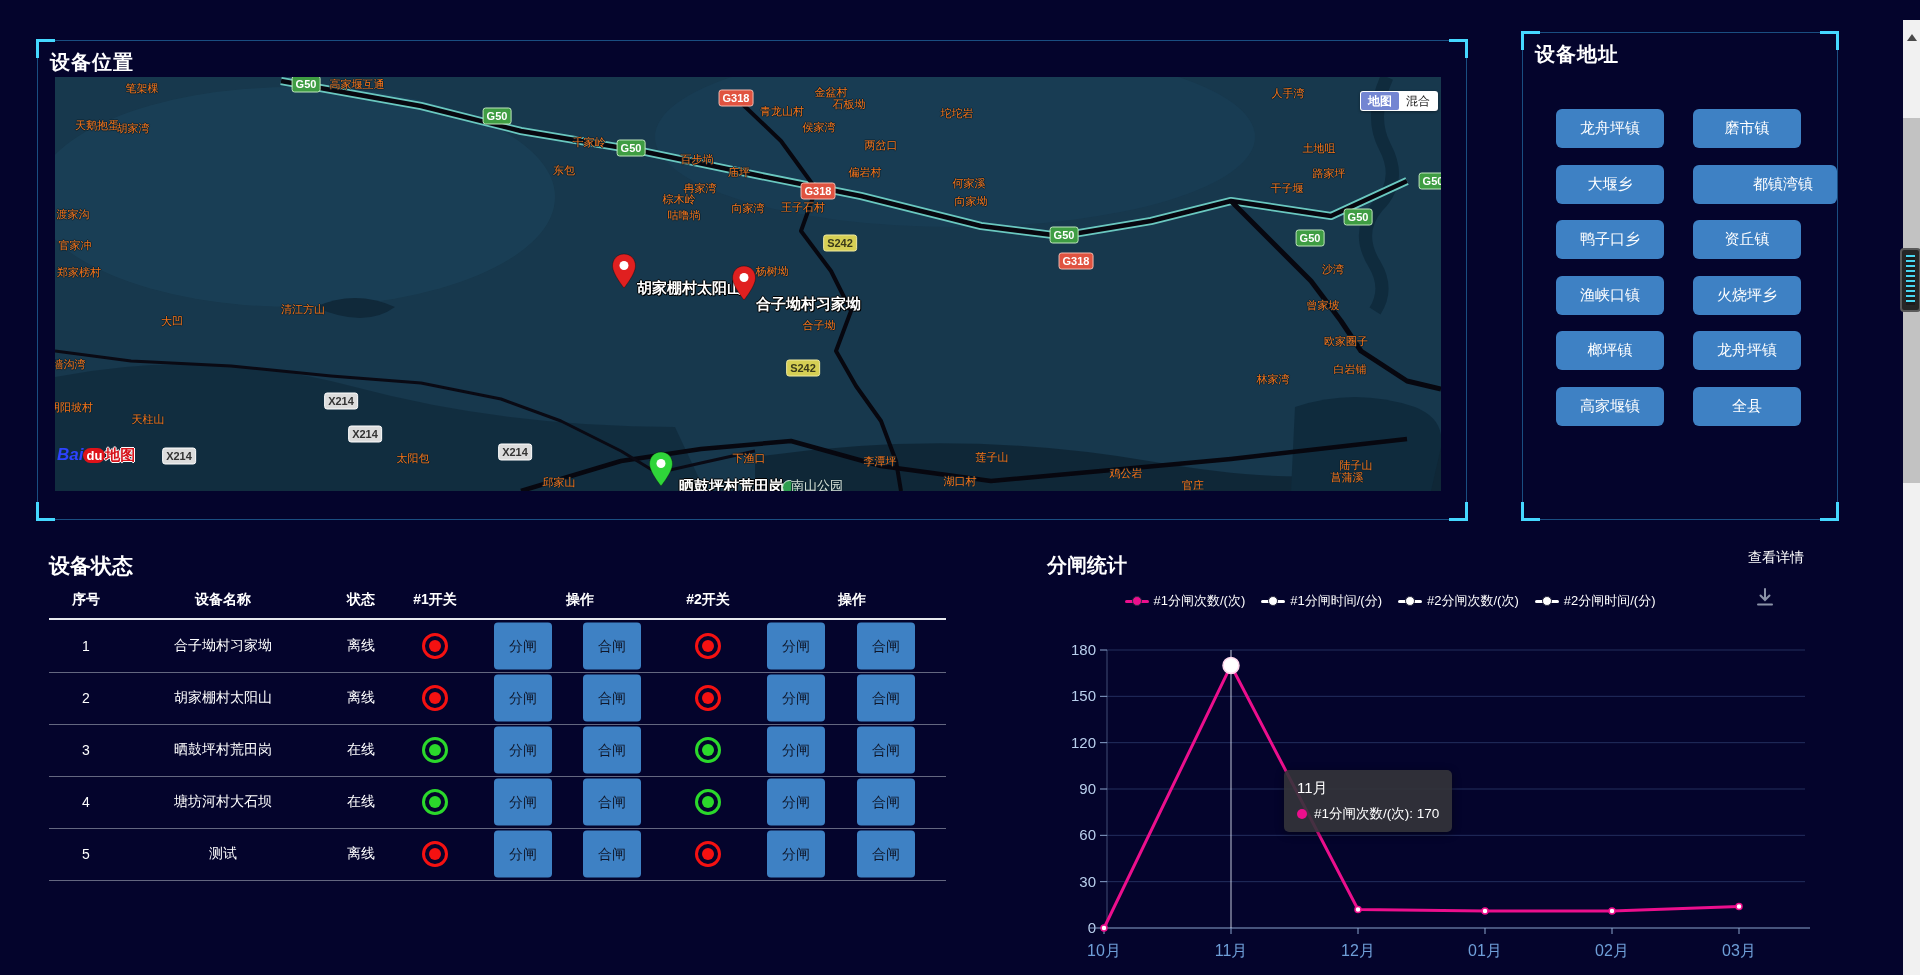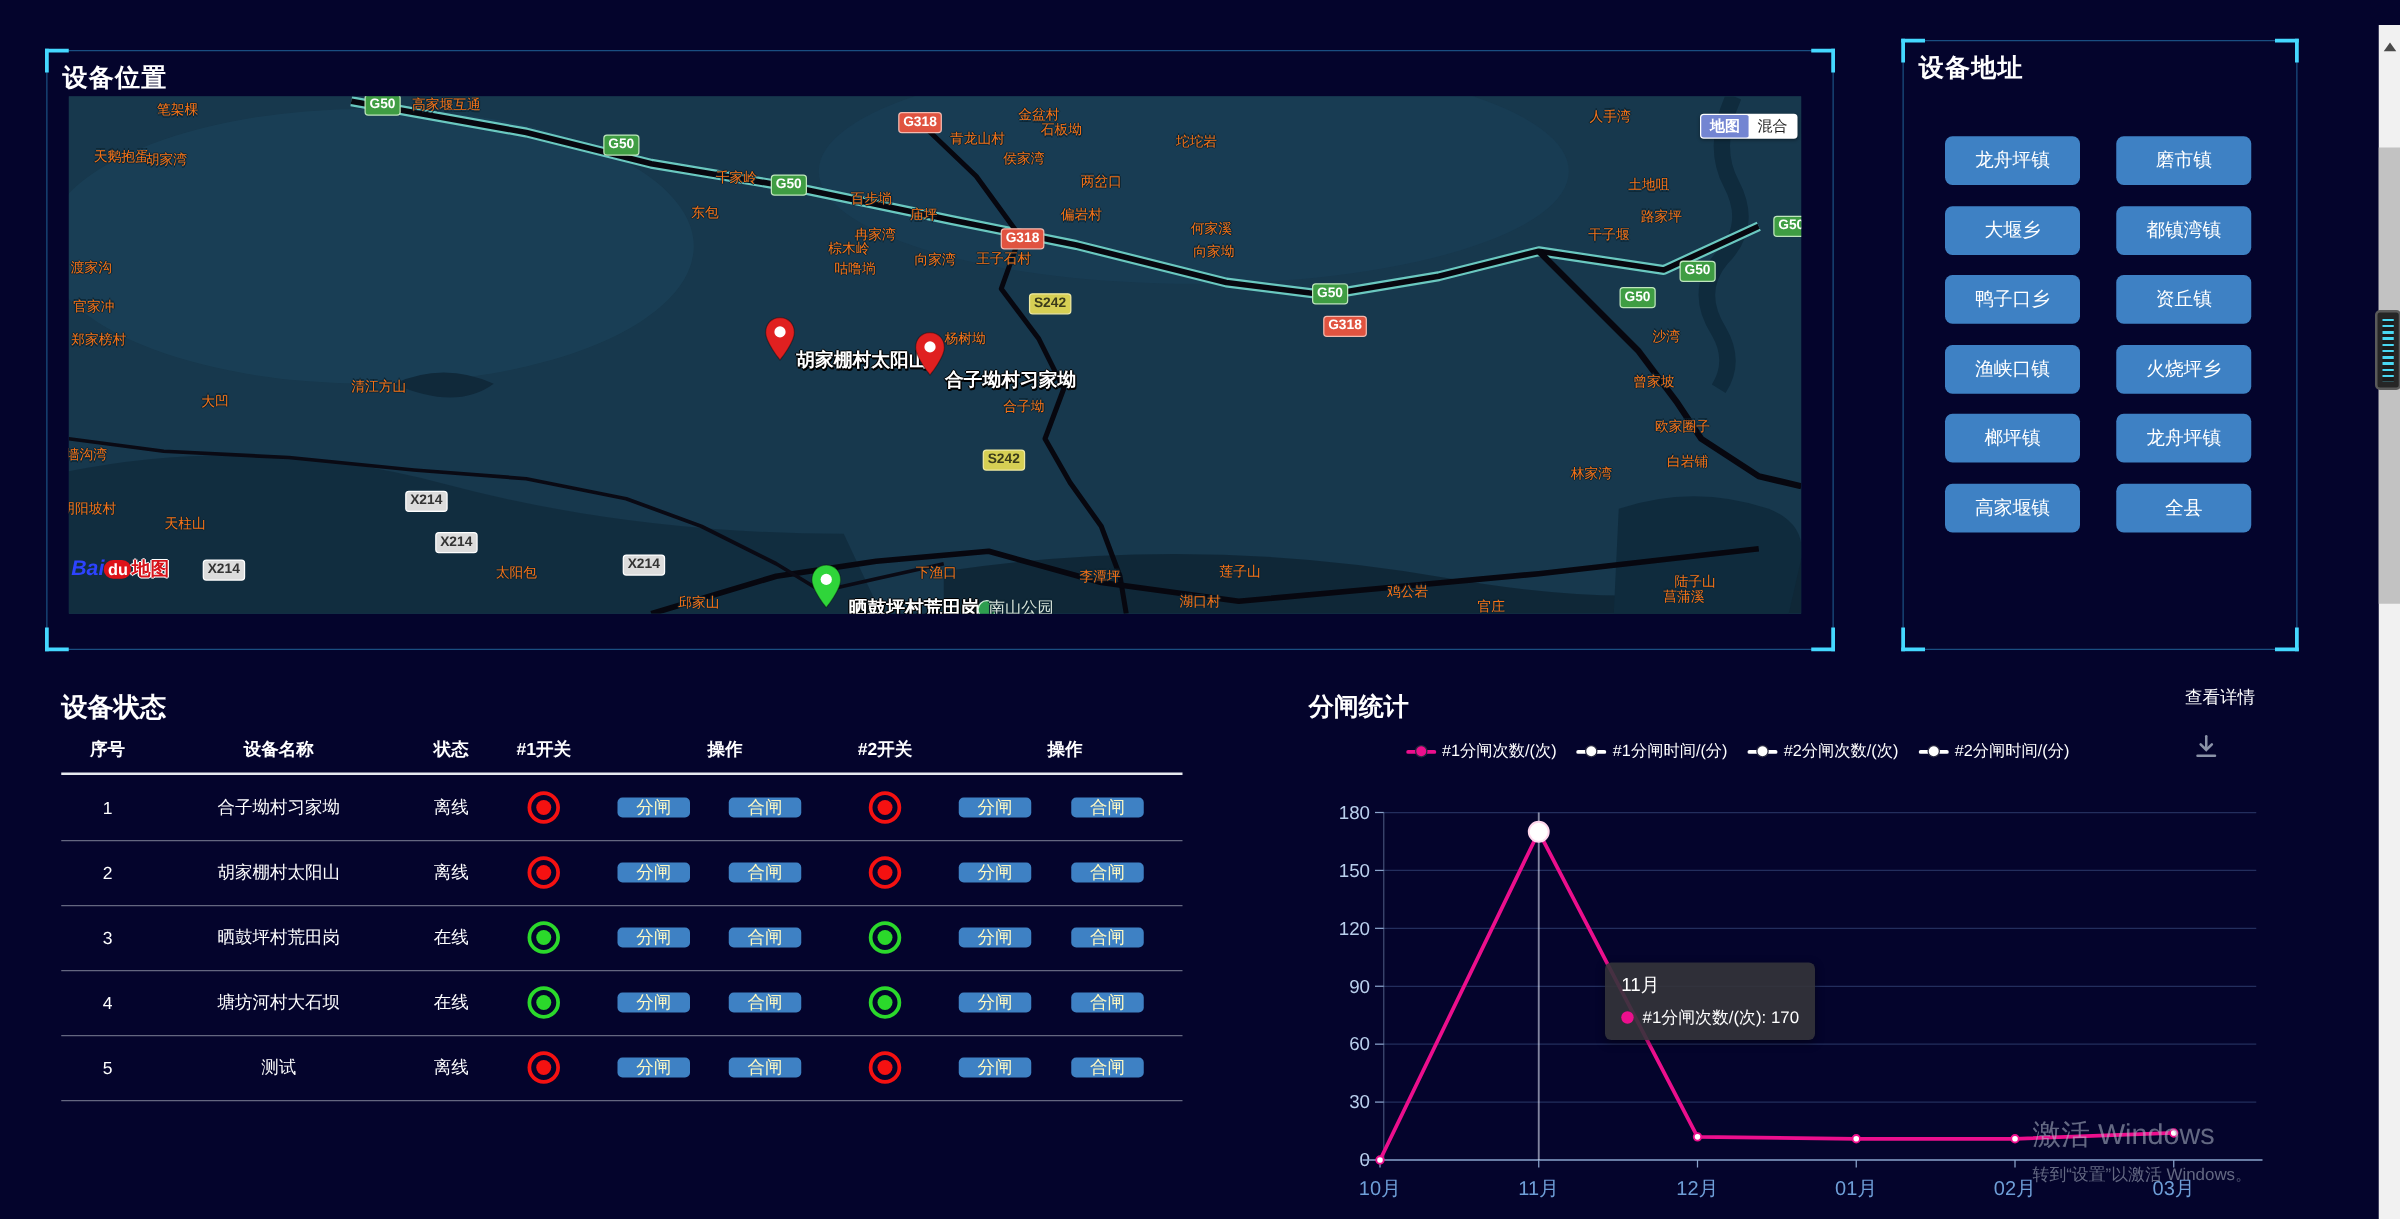--- a/index.html
+++ b/index.html
@@ -44,22 +44,22 @@
   
   .addr-btn{position:absolute;width:108px;height:39px;background:#3e81c4;border-radius:6px;color:#fff;
     font-size:15px;display:flex;align-items:center;justify-content:center;cursor:pointer;}
   
   #status-title{position:absolute;left:49px;top:532px;font-size:21px;font-weight:bold;}
   #status-table{position:absolute;left:49px;top:566px;width:900px;height:296px;}
   .th{position:absolute;transform:translate(-50%,-50%);font-size:14px;font-weight:bold;white-space:nowrap;}
   #head-line{position:absolute;left:0;top:32px;width:897px;height:2px;background:#e7eaef;}
   .trow{position:absolute;left:0;width:897px;height:52px;border-bottom:1px solid rgba(165,170,185,0.6);}
   .td{position:absolute;transform:translate(-50%,-50%);top:26px;font-size:14px;white-space:nowrap;}
-  .op-btn{position:absolute;transform:translate(-50%,-50%);top:26px;width:58px;height:16px;background:#3e81c4;
-    border-radius:4px;color:#fef9c3;font-size:14px;display:flex;align-items:center;justify-content:center;cursor:pointer;}
+  .op-btn{position:absolute;transform:translate(-50%,-50%);top:26px;width:58px;height:47px;background:#3e81c4;
+    border-radius:4px;color:#0f172a;font-size:14px;display:flex;align-items:center;justify-content:center;cursor:pointer;}
   .ind{position:absolute;transform:translate(-50%,-50%);top:26px;width:26px;height:26px;border-radius:50%;
     box-sizing:border-box;display:flex;align-items:center;justify-content:center;}
   .ind i{display:block;width:12px;height:12px;border-radius:50%;}
   .ind.red{border:3px solid #f51111;} .ind.red i{background:#f51111;}
   .ind.green{border:3px solid #2bd92b;} .ind.green i{background:#2bd92b;}
   
   #chart-title{position:absolute;left:1047px;top:532px;font-size:20px;font-weight:bold;}
   #detail-link{position:absolute;left:1748px;top:529px;font-size:14px;color:#fff;cursor:pointer;}
   #dl-icon{position:absolute;left:1754px;top:566px;cursor:pointer;}
   #chart-legend{position:absolute;left:1090px;top:572px;width:600px;display:flex;justify-content:center;gap:16px;}
@@ -228,21 +228,21 @@
   <div id="addr-panel" class="panel">
     <div class="corner tl"></div>
     <div class="corner tr"></div>
     <div class="corner bl"></div>
     <div class="corner br"></div>
     <div class="panel-title">设备地址</div>
     <div id="addr-grid">
         <div class="addr-btn" style="left: 33px; top: 76px;">龙舟坪镇</div>
         <div class="addr-btn" style="left: 170px; top: 76px;">磨市镇</div>
         <div class="addr-btn" style="left: 33px; top: 131.6px;">大堰乡</div>
-        <div class="addr-btn" style="left: 170px; top: 131.6px;">都镇湾镇</div>
+        <div class="addr-btn" style="left: 170px; top: 131.6px; padding-left: 36px;">都镇湾镇</div>
         <div class="addr-btn" style="left: 33px; top: 187.2px;">鸭子口乡</div>
         <div class="addr-btn" style="left: 170px; top: 187.2px;">资丘镇</div>
         <div class="addr-btn" style="left: 33px; top: 242.8px;">渔峡口镇</div>
         <div class="addr-btn" style="left: 170px; top: 242.8px;">火烧坪乡</div>
         <div class="addr-btn" style="left: 33px; top: 298.4px;">榔坪镇</div>
         <div class="addr-btn" style="left: 170px; top: 298.4px;">龙舟坪镇</div>
         <div class="addr-btn" style="left: 33px; top: 354px;">高家堰镇</div>
         <div class="addr-btn" style="left: 170px; top: 354px; text-align: right;">全县</div>
       </div>
   </div>
@@ -423,24 +423,20 @@
         <circle cx="679" cy="286.3777777777778" r="3" fill="#ffffff" stroke="#ec0f8d" stroke-width="1.5"></circle>
       </svg>
   </div>
   <div id="tooltip">
     <div class="tt1">11月</div>
     <div class="tt2">
         <span class="dot" style="background: rgb(236, 15, 141);"></span>
         <span>#1分闸次数/(次): 170</span>
       </div>
   </div>
-  <div id="watermark">
-    <div class="w1">激活 Windows</div>
-    <div class="w2">转到“设置”以激活 Windows。</div>
-  </div>
 
   <div id="sb-track"></div>
   <div id="sb-up"></div>
   <div id="sb-thumb"></div>
   <div id="sb-widget">
       <div class="stripes"></div>
     </div>
 </div>
 
 </body></html>

